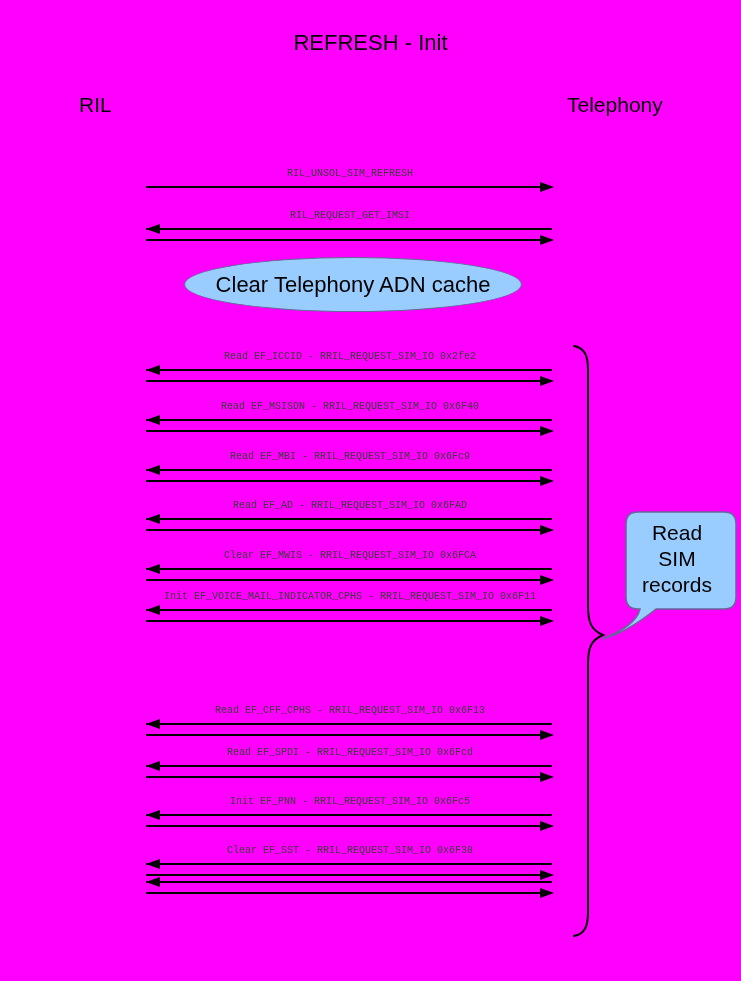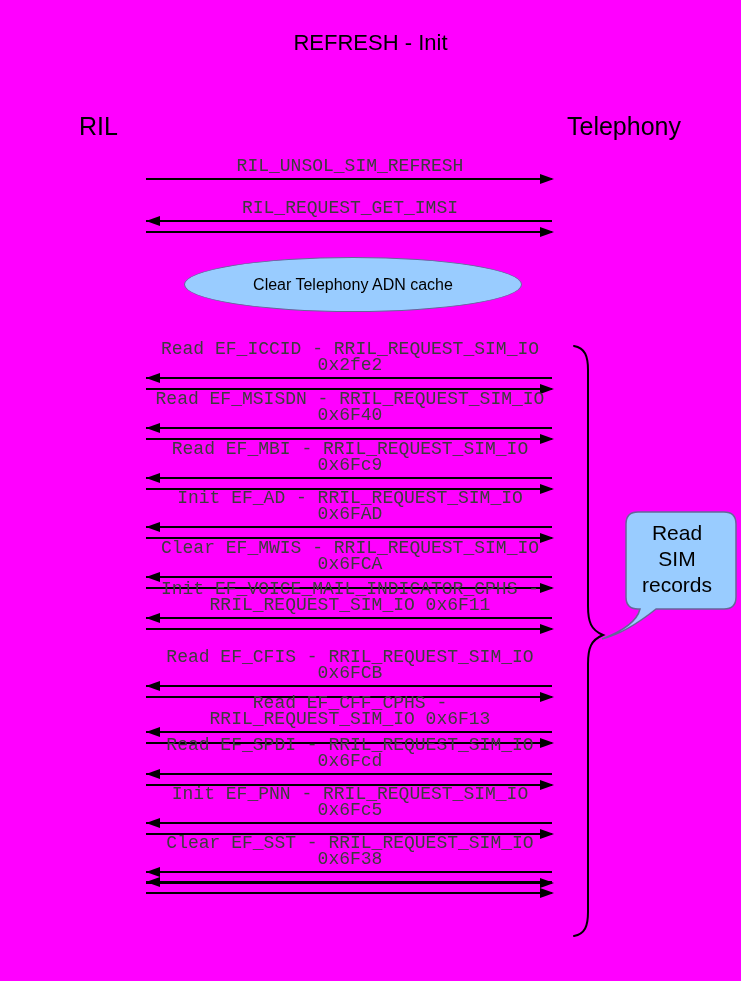--- a/index.html
+++ b/index.html
@@ -5,29 +5,30 @@
   html,body { margin:0; padding:0; }
   .canvas {
     position:relative; width:741px; height:981px;
     background:#FF00FF; overflow:hidden;
     font-family:"Liberation Sans", sans-serif; color:#000;
   }
   .title {
     position:absolute; top:30px; left:0; width:100%;
     text-align:center; font-size:22px; 
   }
-  .actor { position:absolute; top:112px; font-size:25px; }
+  .actor { position:absolute; top:93px; font-size:21px; }
   .actor-left  { left:79px; }
   .actor-right { left:567px; }
 
   .msg { position:absolute; left:146px; width:408px; }
   .msg-label {
     font-family:"Liberation Mono", monospace;
-    font-size:18px; line-height:16px; color:#3d3d3d;
+    font-size:10px; line-height:16px; color:#3d3d3d;
     text-align:center;
+    margin-top:8px;
   }
   .arrow { position:relative; height:11px; }
   .arrow::before {
     content:""; position:absolute; left:0; right:2px; top:4px;
     border-top:2px solid #000;
   }
   .arrow-r::after {
     content:""; position:absolute; right:0; top:0; width:0; height:0;
     border-left:14px solid #000;
     border-top:5px solid transparent; border-bottom:5px solid transparent;
@@ -35,21 +36,21 @@
   .arrow-l::after {
     content:""; position:absolute; left:0; top:0; width:0; height:0;
     border-right:14px solid #000;
     border-top:5px solid transparent; border-bottom:5px solid transparent;
   }
 
   .note {
     position:absolute; left:184px; top:257px; width:336px; height:53px;
     background:#99CCFF; border:1px solid #666699; border-radius:50%;
     display:flex; align-items:center; justify-content:center;
-    font-size:16px;
+    font-size:22px;
   }
 
   .brace-svg   { position:absolute; left:572px; top:344px; }
   .callout-svg { position:absolute; left:596px; top:508px; }
   .callout-text {
     position:absolute; left:626px; top:520px; width:102px;
     text-align:center; font-size:21px; line-height:26px;
   }
   .callout-text span { display:block; }
 </style>
@@ -90,42 +91,37 @@
     <div class="arrow arrow-r"></div>
   </div>
 
   <div class="msg" style="top:441px">
     <div class="msg-label">Read EF_MBI - RRIL_REQUEST_SIM_IO 0x6Fc9</div>
     <div class="arrow arrow-l"></div>
     <div class="arrow arrow-r"></div>
   </div>
 
   <div class="msg" style="top:490px">
-    <div class="msg-label">Init EF_AD - RRIL_REQUEST_SIM_IO 0x6FAD</div>
+    <div class="msg-label">Read EF_AD - RRIL_REQUEST_SIM_IO 0x6FAD</div>
     <div class="arrow arrow-l"></div>
     <div class="arrow arrow-r"></div>
   </div>
 
   <div class="msg" style="top:540px">
     <div class="msg-label">Clear EF_MWIS - RRIL_REQUEST_SIM_IO 0x6FCA</div>
     <div class="arrow arrow-l"></div>
     <div class="arrow arrow-r"></div>
   </div>
 
   <div class="msg" style="top:581px">
     <div class="msg-label">Init EF_VOICE_MAIL_INDICATOR_CPHS - RRIL_REQUEST_SIM_IO 0x6F11</div>
     <div class="arrow arrow-l"></div>
     <div class="arrow arrow-r"></div>
   </div>
 
-  <div class="msg" style="top:649px">
-    <div class="msg-label">Read EF_CFIS - RRIL_REQUEST_SIM_IO 0x6FCB</div>
-    <div class="arrow arrow-l"></div>
-    <div class="arrow arrow-r"></div>
-  </div>
 
   <div class="msg" style="top:695px">
     <div class="msg-label">Read EF_CFF_CPHS - RRIL_REQUEST_SIM_IO 0x6F13</div>
     <div class="arrow arrow-l"></div>
     <div class="arrow arrow-r"></div>
   </div>
 
   <div class="msg" style="top:737px">
     <div class="msg-label">Read EF_SPDI - RRIL_REQUEST_SIM_IO 0x6Fcd</div>
     <div class="arrow arrow-l"></div>

